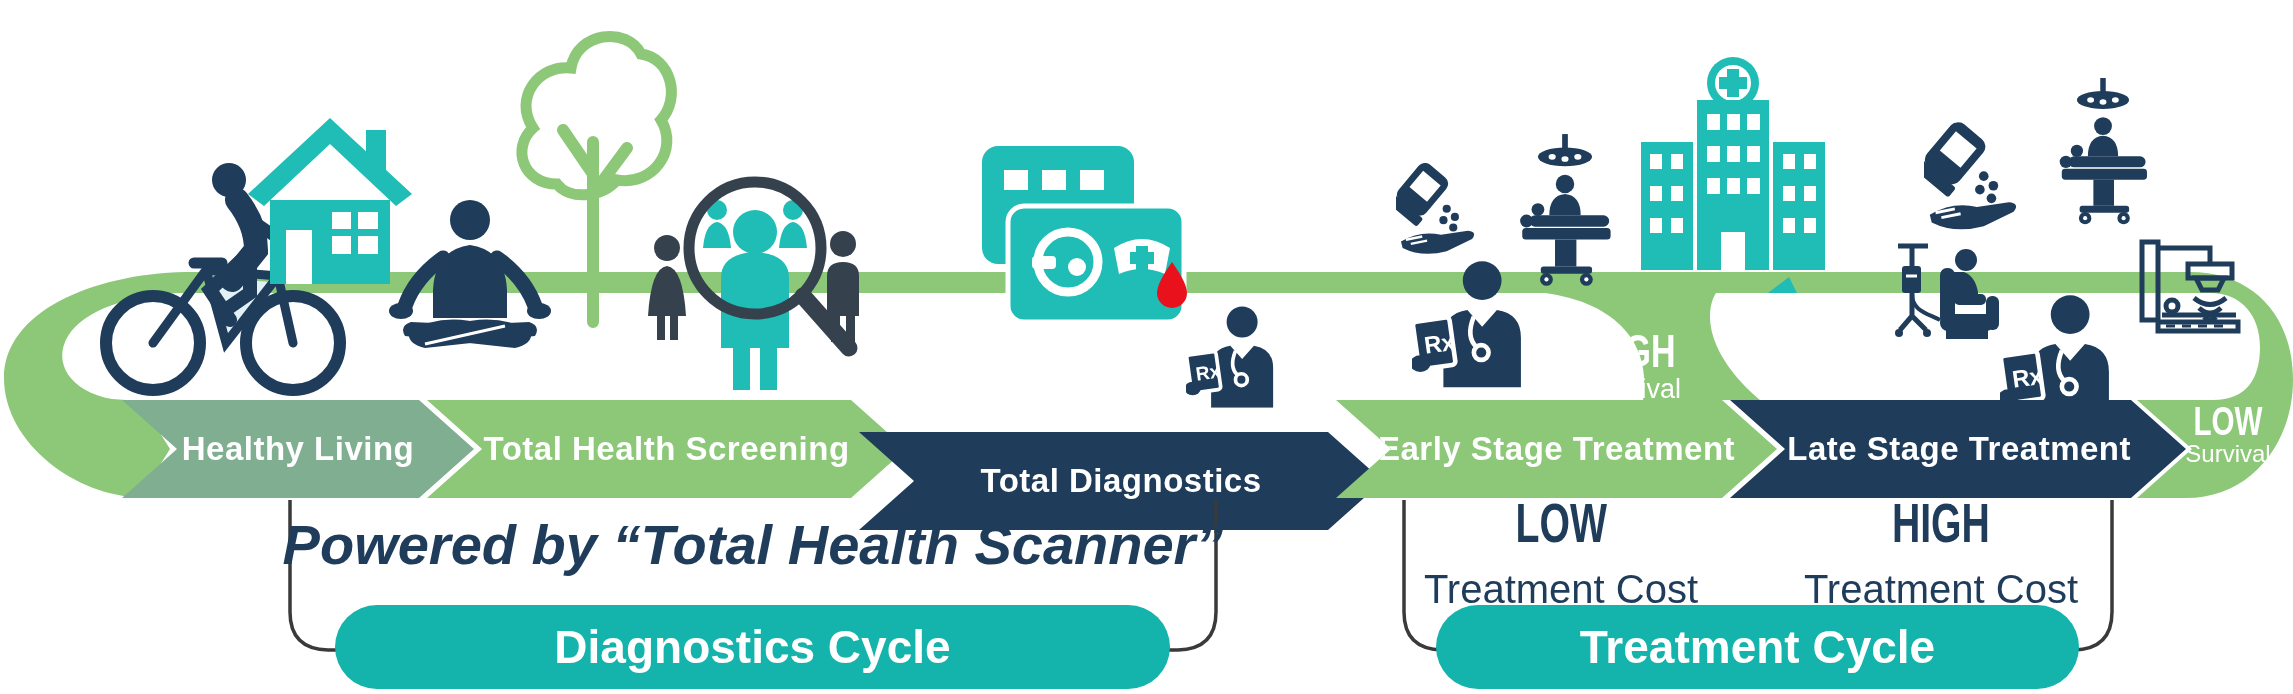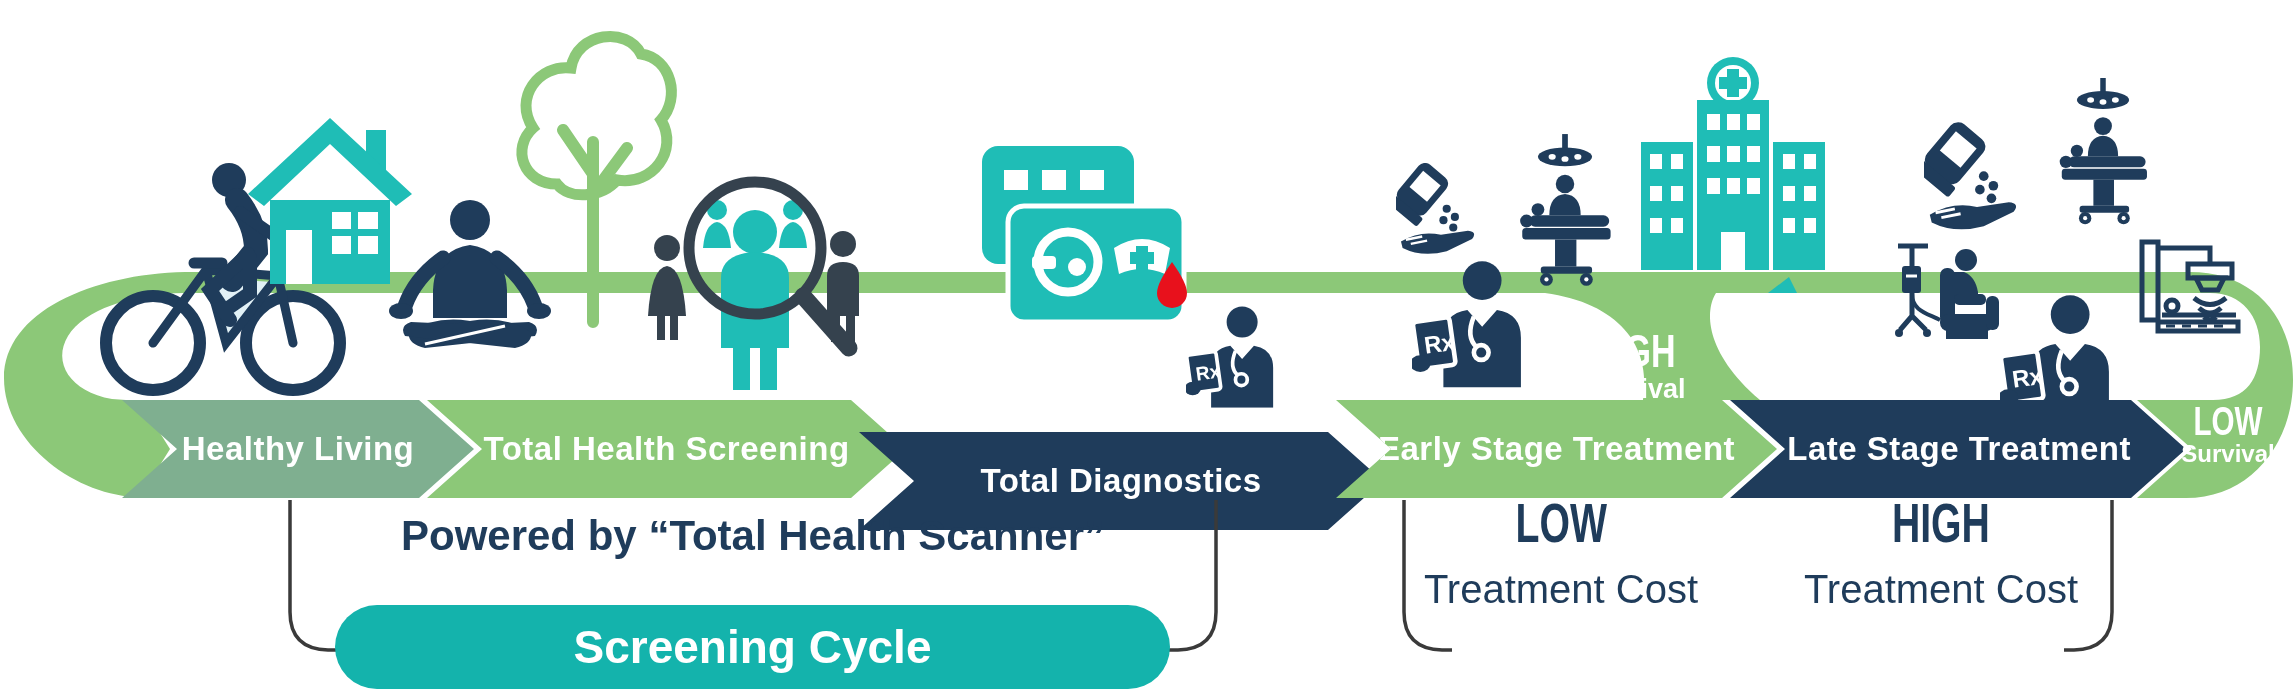--- a/index.html
+++ b/index.html
@@ -13,35 +13,35 @@
     color:#fff;font-weight:bold;font-size:33px;letter-spacing:.5px;white-space:nowrap;
     padding:0 55px;box-sizing:border-box;}
   .a1{left:122px;width:352px;}
   .a2{left:427px;width:479px;}
   .a3{left:859px;width:524px;}
   .a4{left:1336px;width:441px;}
   .a5{left:1730px;width:456px;justify-content:flex-end;}
   
   .survival{position:absolute;transform:translateX(-50%);text-align:center;color:#fff;line-height:1;}
   .survival .lvl{display:inline-block;font-weight:bold;transform:scaleX(.74);transform-origin:center;}
-  .survival .wrd{font-weight:bold;}
+  .survival .wrd{font-weight:normal;}
   .sv-high{left:1633px;top:328px;}
   .sv-high .lvl{font-size:46px;}
   .sv-high .wrd{font-size:27px;margin-top:2px;}
   .sv-low{left:2228px;top:401px;}
   .sv-low .lvl{font-size:40px;}
   .sv-low .wrd{font-size:24px;margin-top:1px;}
   
   .cost{position:absolute;transform:translateX(-50%);text-align:center;color:var(--navy);line-height:1;}
   .cost .lvl{display:inline-block;font-weight:bold;font-size:56px;transform:scaleX(.70);transform-origin:center;}
   .cost .wrd{font-size:40px;margin-top:18px;}
   .c-early{left:1561px;top:495px;}
   .c-late{left:1941px;top:495px;}
   .powered{position:absolute;left:753px;top:512px;transform:translateX(-50%);
-    color:var(--navy);font-weight:bold;font-size:42px;white-space:nowrap;}
+    color:var(--navy);font-weight:bold;font-style:italic;font-size:56px;white-space:nowrap;}
   .pill{position:absolute;top:605px;height:84px;background:var(--teal);border-radius:42px;
     display:flex;align-items:center;justify-content:center;color:#fff;font-weight:bold;font-size:46px;}
   .pill-prev{left:335px;width:835px;}
   .pill-treat{left:1436px;width:643px;}
 </style>
 </head>
 <body>
 
 <div class="stage-root">
 
@@ -323,16 +323,19 @@
   <div class="cost c-early">
     <div class="lvl">LOW</div>
     <div class="wrd">Treatment Cost</div>
   </div>
   <div class="cost c-late">
     <div class="lvl">HIGH</div>
     <div class="wrd">Treatment Cost</div>
   </div>
 
   <div class="pill pill-prev">
-    <span>Screening Cycle</span>
+    <span>Diagnostics Cycle</span>
+  </div>
+  <div class="pill pill-treat">
+    <span>Treatment Cycle</span>
   </div>
 
 </div>
 
 </body></html>

